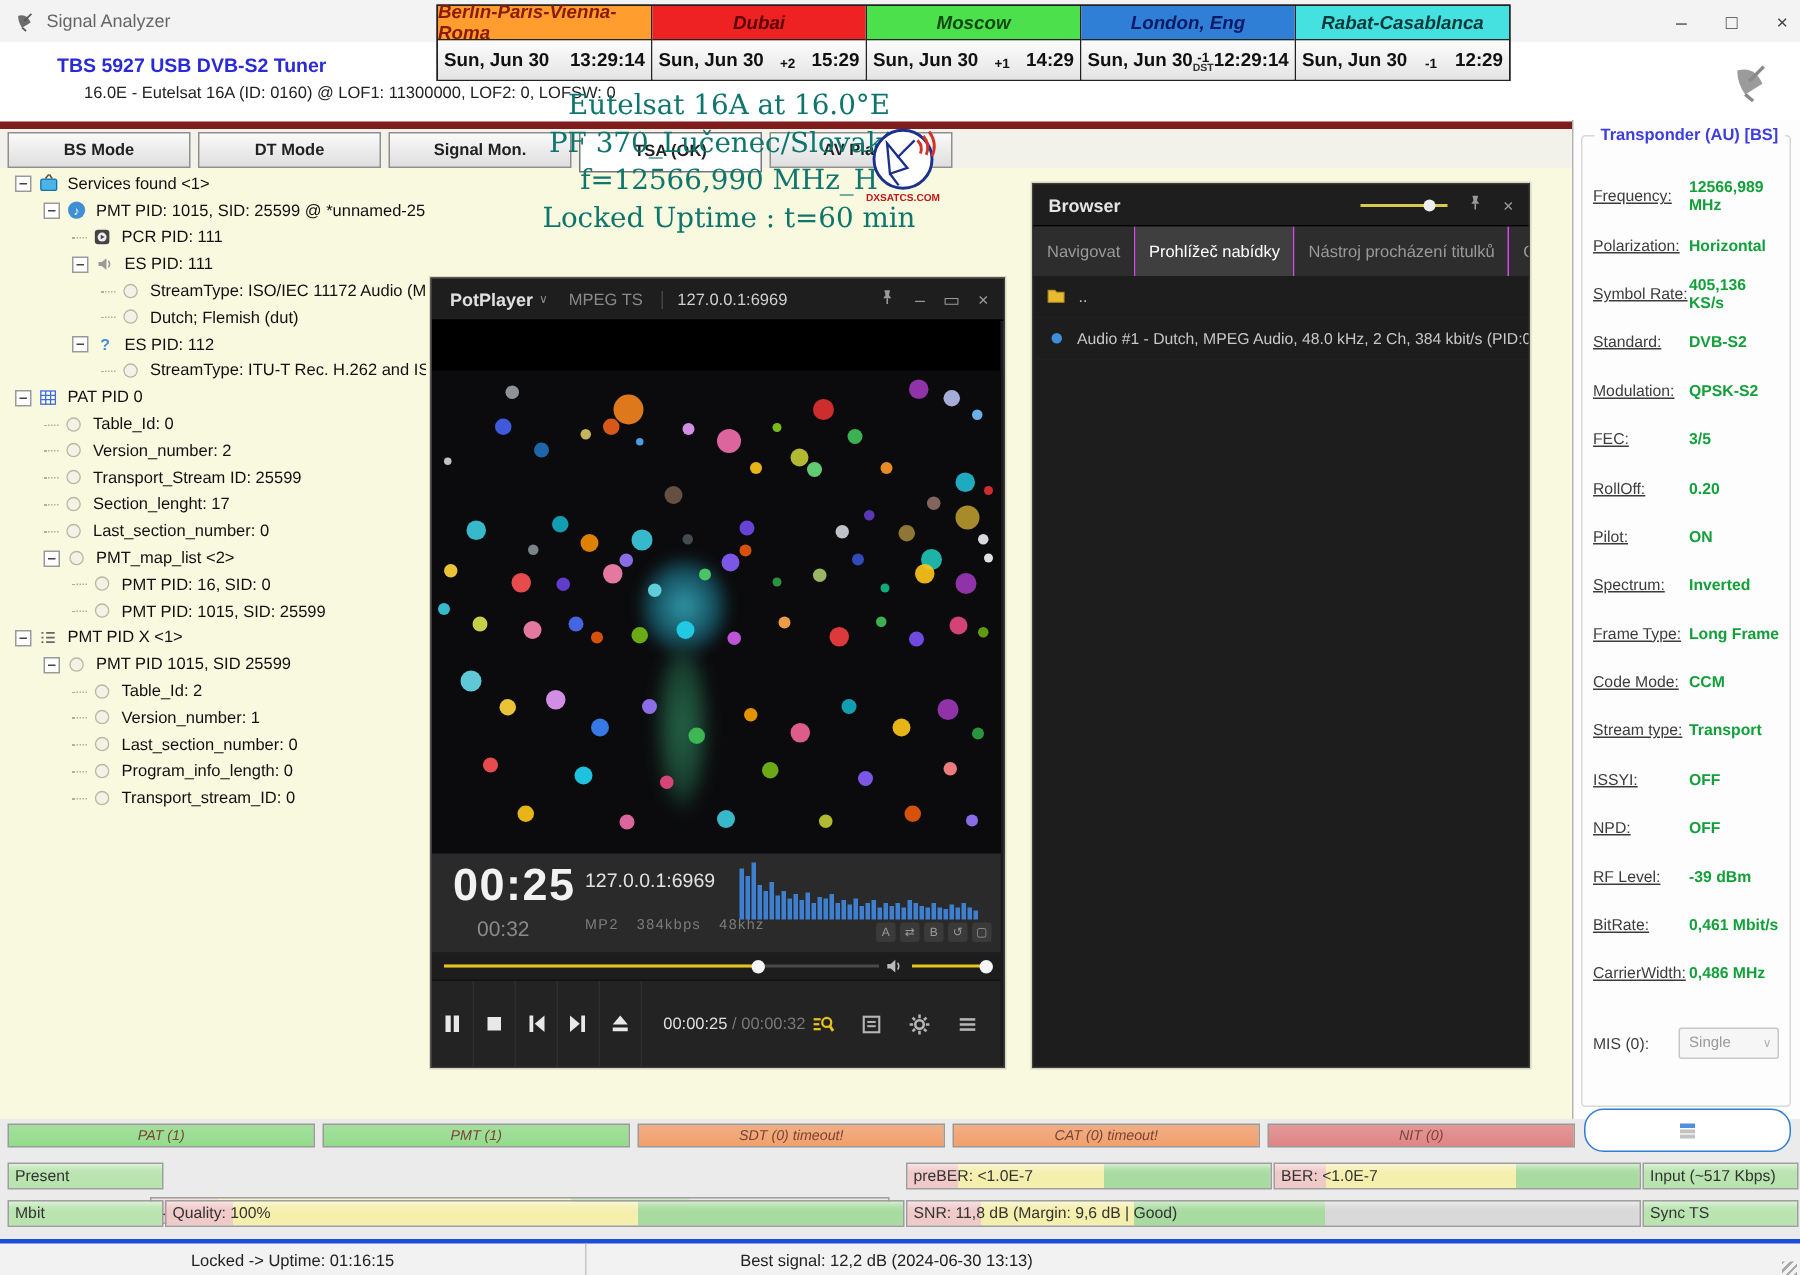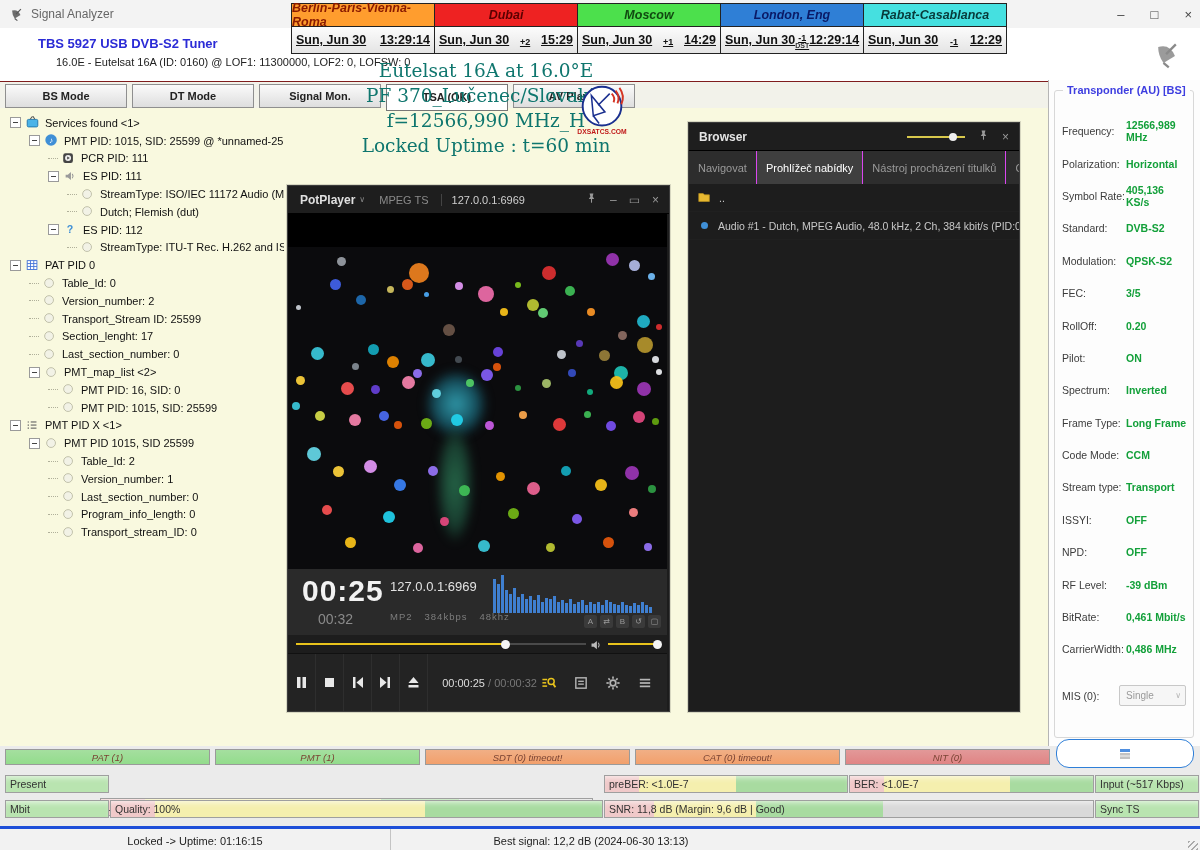--- a/index.html
+++ b/index.html
@@ -16,26 +16,26 @@
   #header-strip{position:absolute;left:0;top:28px;width:1200px;height:52px;background:#fff;}
   #tuner-name{position:absolute;left:38px;top:8px;font-size:13px;font-weight:bold;color:#2b2bd6;}
   #tuner-info{position:absolute;left:56px;top:28px;font-size:11px;color:#222;}
   #dish-top-right{position:absolute;right:18px;top:12px;width:30px;height:30px;color:#8a8a8a;}
   
   #clocks{position:absolute;left:291px;top:3px;display:flex;border:1px solid #222;background:#222;gap:1px;z-index:4;}
   .clock{width:142px;background:#fff;}
   .clock .cname{height:22px;display:flex;align-items:center;justify-content:center;
                 font-size:12.5px;font-weight:bold;font-style:italic;border-bottom:1px solid #222;}
   .clock .ctime{height:26px;display:flex;align-items:center;padding:0 4px;
-                font-size:12.5px;font-weight:bold;color:#111;background:linear-gradient(#fcfcfc,#e4e4e4);text-decoration:underline;}
+                font-size:12.5px;font-weight:bold;color:#111;background:linear-gradient(#fcfcfc,#e4e4e4);}
   .clock .cdate{flex:0 0 auto;}
   .clock .coff{flex:1;text-align:center;font-size:9px;line-height:8px;display:flex;flex-direction:column;align-items:center;justify-content:flex-start;padding-top:3px;}
   .clock .ctm{margin-left:auto;}
   
-  #tabs-strip{position:absolute;left:0;top:81px;width:1048px;height:26px;background:#f2f2ea;border-top:1px solid #7f1d1d;z-index:2;}
+  #tabs-strip{position:absolute;left:0;top:81px;width:1048px;height:26px;background:#f2f2ea;border-top:5px solid #7f1d1d;z-index:2;}
   #tabs{position:absolute;left:5px;top:2px;display:flex;gap:5px;}
   .tab{width:120px;height:22px;font-size:11px;font-weight:bold;color:#222;text-align:center;line-height:22px;
        background:linear-gradient(#fafafa,#dedede);border:1px solid #8f8f8f;cursor:default;}
   .tab.active{background:#fff;border-color:#777;height:25px;line-height:24px;}
   
   #main-bg{position:absolute;left:0;top:107px;width:1048px;height:639px;background:#f9f9df;border-top:1px solid #b8b8a0;}
   
   #tree{position:absolute;left:8px;top:114px;width:276px;z-index:3;}
   .trow{height:17.8px;display:flex;align-items:center;font-size:11px;color:#111;white-space:nowrap;overflow:hidden;}
   .expbox{width:9px;height:9px;border:1px solid #9a9a9a;background:#fff;display:inline-flex;align-items:center;justify-content:center;
@@ -104,21 +104,21 @@
           white-space:nowrap;overflow:hidden;border-bottom:1px solid #202020;}
   .britem .ic{width:15px;height:15px;margin-right:7px;flex:0 0 auto;}
   .britem .bluedot{width:7px;height:7px;border-radius:50%;background:#3f8fd6;margin:0 10px 0 4px;flex:0 0 auto;}
   
   #right-panel{position:absolute;left:1048px;top:80px;width:152px;height:666px;background:#fdfdfd;
                border-left:1px solid #b5b5b5;z-index:2;}
   #tp-box{position:absolute;left:5px;top:10px;width:138px;height:646px;border:1px solid #d8d8d8;border-radius:3px;}
   #tp-legend{position:absolute;left:8px;top:-7px;background:#fdfdfd;padding:0 4px;font-size:11px;font-weight:bold;color:#3e3ee0;}
   #tp-rows{position:absolute;left:0;top:24px;width:100%;}
   .tprow{height:32.4px;display:flex;align-items:center;padding:0 4px 0 7px;}
-  .tprow .tl{width:64px;font-size:10.5px;color:#3c3c3c;flex:0 0 auto;}
+  .tprow .tl{width:64px;font-size:10.5px;color:#3c3c3c;flex:0 0 auto;text-decoration:underline;}
   .tprow .tv{font-size:10.5px;font-weight:bold;color:#13a03a;}
   #mis-row{position:absolute;left:7px;top:594px;width:124px;display:flex;align-items:center;}
   #mis-label{font-size:10.5px;color:#3c3c3c;width:60px;}
   #mis-select{width:62px;height:19px;border:1px solid #c8c8c8;background:#f6f6f6;font-size:10px;color:#9a9a9a;
               display:flex;align-items:center;padding-left:6px;border-radius:2px;}
   #mis-select .chev{margin-left:auto;margin-right:4px;font-size:8px;color:#b5b5b5;}
   #ts-button{position:absolute;left:1056px;top:739px;width:136px;height:27px;background:#fff;z-index:3;
              border:1.5px solid #2f7fd8;border-radius:13px;display:flex;align-items:center;justify-content:center;}
   
   #bottom-zone{position:absolute;left:0;top:746px;width:1200px;height:80px;background:#ebebeb;}

